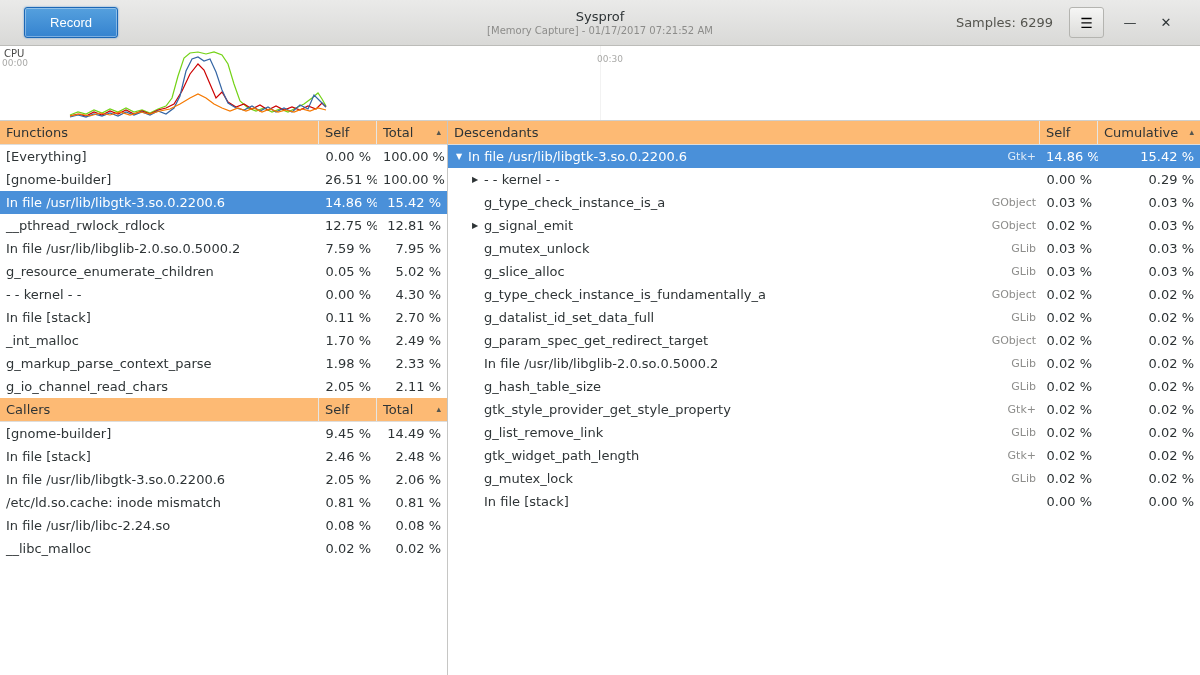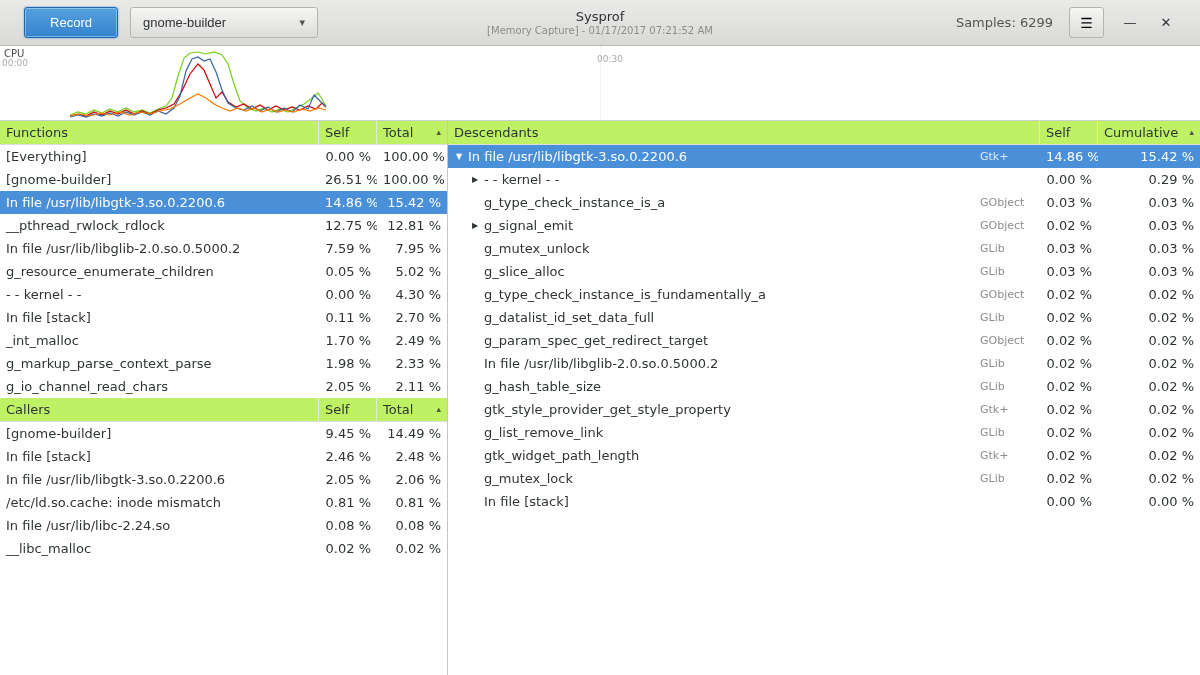--- a/index.html
+++ b/index.html
@@ -34,52 +34,48 @@
   .cpu-label{position:absolute;left:4px;top:2px;font-size:10px;color:#4a4a48}
   .tick{position:absolute;font-size:9px;color:#a9a9a7}
   .t0{left:2px;top:12px}
   .tm{left:597px;top:8px}
   .midline{position:absolute;left:600px;top:0;bottom:0;width:1px;background:rgba(0,0,0,.05)}
 
   
   .main{flex:1;display:flex;height:554px;overflow:hidden}
   .left-pane{width:448px;flex:0 0 448px;border-right:1px solid #c6c6c4;background:#fff}
   .right-pane{flex:1;background:#fff}
-  .thead{display:flex;height:24px;line-height:23px;background:#bef264;
+  .thead{display:flex;height:24px;line-height:23px;background:#fdba74;
          border-bottom:1px solid #dedddb;color:#2e3436}
   .hcell{padding:0 6px;border-right:1px solid #e6e6e4;white-space:nowrap;overflow:hidden}
   .hcell:last-child{border-right:none}
   .hname{flex:1}
   .hself{width:58px}
   .htotal{width:70px;display:flex;justify-content:space-between;align-items:center}
   .hcum{width:102px;display:flex;justify-content:space-between;}
   .sort{font-size:9px;color:#55564f;padding-left:2px}
   .trow{display:flex;height:23px;line-height:23px;background:#fff}
   .trow.sel{background:#4a90d9;color:#fff}
   .cell{padding:0 6px;white-space:nowrap;overflow:hidden}
   .name{flex:1;}
   .num{width:58px;text-align:right}
   .total{width:70px}
   .cum{width:102px}
-  .lib{width:64px;text-align:left;color:#8d8d8b;font-size:11px;padding:0 4px}
+  .lib{width:64px;text-align:right;color:#8d8d8b;font-size:11px;padding:0 4px}
   .trow.sel .lib{color:rgba(255,255,255,.82)}
   .expander{width:14px;flex:0 0 14px;text-align:center;font-size:8px;margin-left:4px}
   .dname{flex:1;padding-left:2px}
 </style>
 </head>
 <body>
 
 <div class="window">
 
   <header class="headerbar">
     <button class="btn record">Record</button>
-    <button class="btn combo">
-      <span>gnome-builder</span>
-      <span class="chev">▾</span>
-    </button>
     <div class="titlebox">
       <div class="title">Sysprof</div>
       <div class="subtitle">[Memory Capture] - 01/17/2017 07:21:52 AM</div>
     </div>
     <div class="hright">
       <span class="samples">Samples: 6299</span>
       <button class="btn menu-btn">
         <span>☰</span>
       </button>
       <span class="winbtn">—</span>

